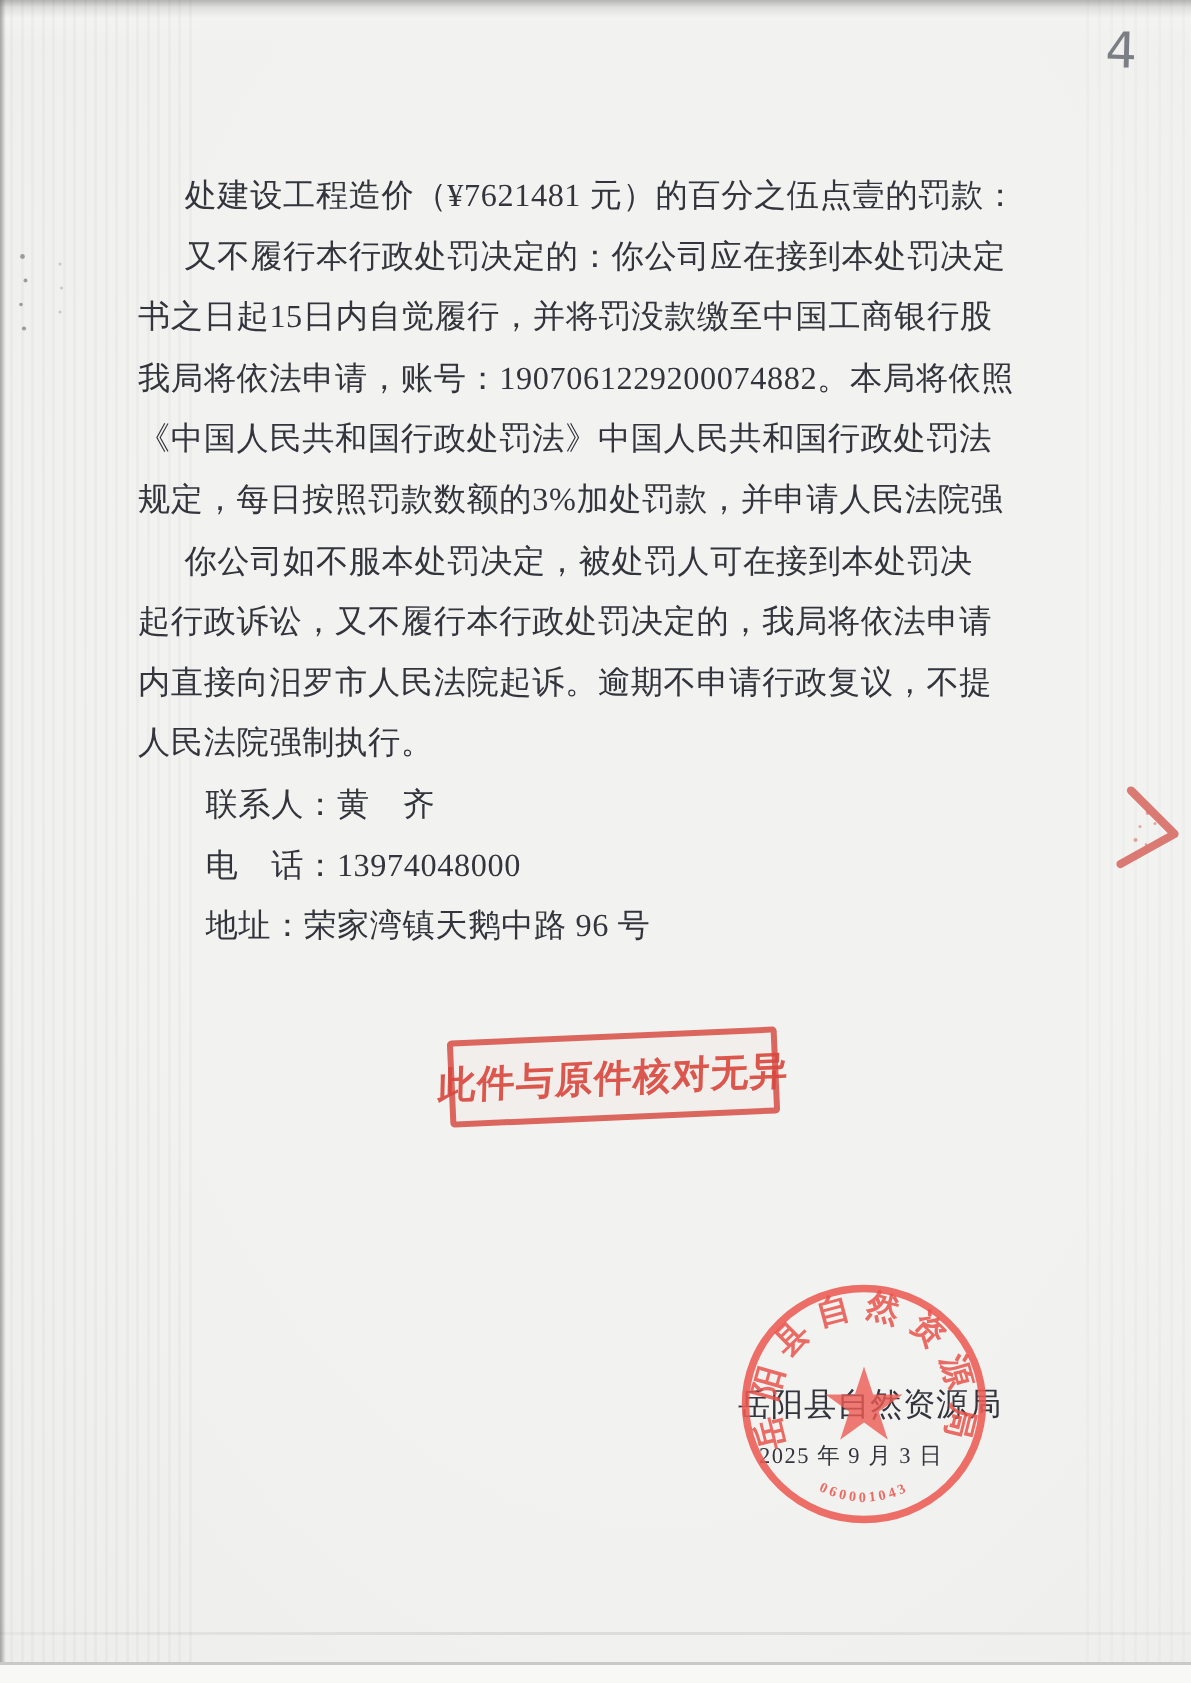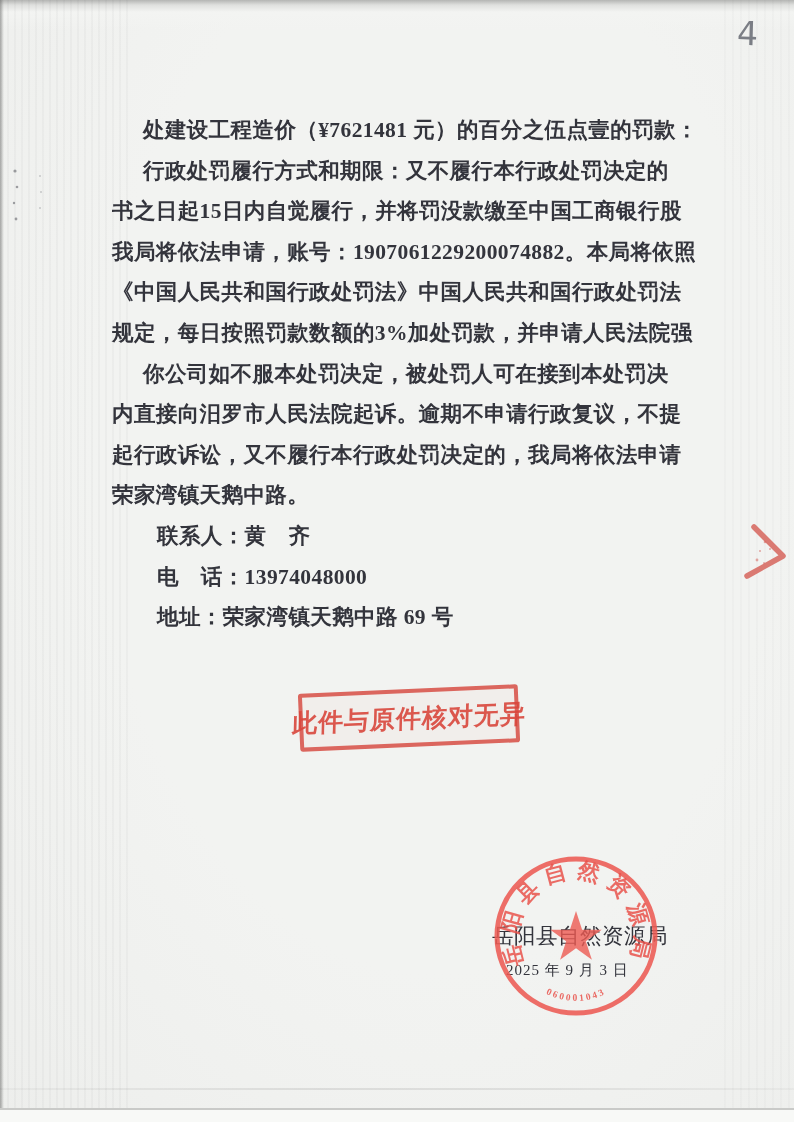--- a/index.html
+++ b/index.html
@@ -19,21 +19,21 @@
   .streaks-right{position:absolute;right:0;top:0;width:70px;height:1122px;
     background:repeating-linear-gradient(90deg,rgba(60,60,66,0.022) 0 2px,rgba(0,0,0,0) 2px 8px);}
   .crease{position:absolute;left:0;top:1088px;width:794px;height:2px;
     background:linear-gradient(90deg,rgba(0,0,0,0.03),rgba(0,0,0,0.09) 40%,rgba(0,0,0,0.08) 70%,rgba(0,0,0,0.03));}
   .bottom-strip{position:absolute;left:0;top:1108px;width:794px;height:14px;
     background:#f8f9f7;border-top:2px solid #c9cac8;}
   
   .pagenum{position:absolute;left:737px;top:14px;font-family:"DejaVu Sans",sans-serif;
     font-size:33px;color:#7b7e85;transform:rotate(1.5deg);}
   
-  .body-text{position:absolute;left:112px;top:110px;width:620px;font-weight:bold;}
+  .body-text{position:absolute;left:92px;top:110px;width:620px;}
   .ln{height:40.6px;line-height:40.6px;font-size:21.5px;white-space:pre;letter-spacing:0.4px;}
   .ind1{padding-left:31px;}
   .ind2{padding-left:45px;}
   
   .verify-stamp{position:absolute;left:299px;top:689px;width:212px;height:50px;
     border:4px solid rgba(213,72,62,0.82);border-radius:3px;
     display:flex;align-items:center;justify-content:center;
     transform:rotate(-2.5deg);background:rgba(240,120,110,0.04);}
   .verify-text{font-size:25px;font-weight:bold;color:rgba(216,70,60,0.9);
     letter-spacing:1px;transform:skewX(-4deg);white-space:nowrap;}
@@ -54,32 +54,32 @@
   <div class="edge-left"></div>
   <div class="streaks-left"></div>
   <div class="streaks-right"></div>
   <div class="crease"></div>
   <div class="bottom-strip"></div>
 
   <div class="pagenum">4</div>
 
   <div class="body-text">
     <div class="ln ind1">处建设工程造价（¥7621481 元）的百分之伍点壹的罚款：</div>
-    <div class="ln ind1">行政处罚履行方式和期限：又不履行本行政处罚决定的</div>
+    <div class="ln ind1">又不履行本行政处罚决定的：你公司应在接到本处罚决定</div>
     <div class="ln">书之日起15日内自觉履行，并将罚没款缴至中国工商银行股</div>
     <div class="ln">我局将依法申请，账号：1907061229200074882。本局将依照</div>
     <div class="ln">《中国人民共和国行政处罚法》中国人民共和国行政处罚法</div>
     <div class="ln">规定，每日按照罚款数额的3%加处罚款，并申请人民法院强</div>
     <div class="ln ind1">你公司如不服本处罚决定，被处罚人可在接到本处罚决</div>
+    <div class="ln">起行政诉讼，又不履行本行政处罚决定的，我局将依法申请</div>
     <div class="ln">内直接向汨罗市人民法院起诉。逾期不申请行政复议，不提</div>
-    <div class="ln">起行政诉讼，又不履行本行政处罚决定的，我局将依法申请</div>
-    <div class="ln">荣家湾镇天鹅中路。</div>
+    <div class="ln">人民法院强制执行。</div>
     <div class="ln ind2">联系人：黄　齐</div>
     <div class="ln ind2">电　话：13974048000</div>
-    <div class="ln ind2">地址：荣家湾镇天鹅中路 69 号</div>
+    <div class="ln ind2">地址：荣家湾镇天鹅中路 96 号</div>
   </div>
 
   <div class="verify-stamp">
     <span class="verify-text">此件与原件核对无异</span>
   </div>
 
   <div class="issuer">岳阳县自然资源局</div>
   <div class="date">2025 年 9 月 3 日</div>
 
   <svg class="seal" width="170" height="170" viewBox="0 0 170 170">

